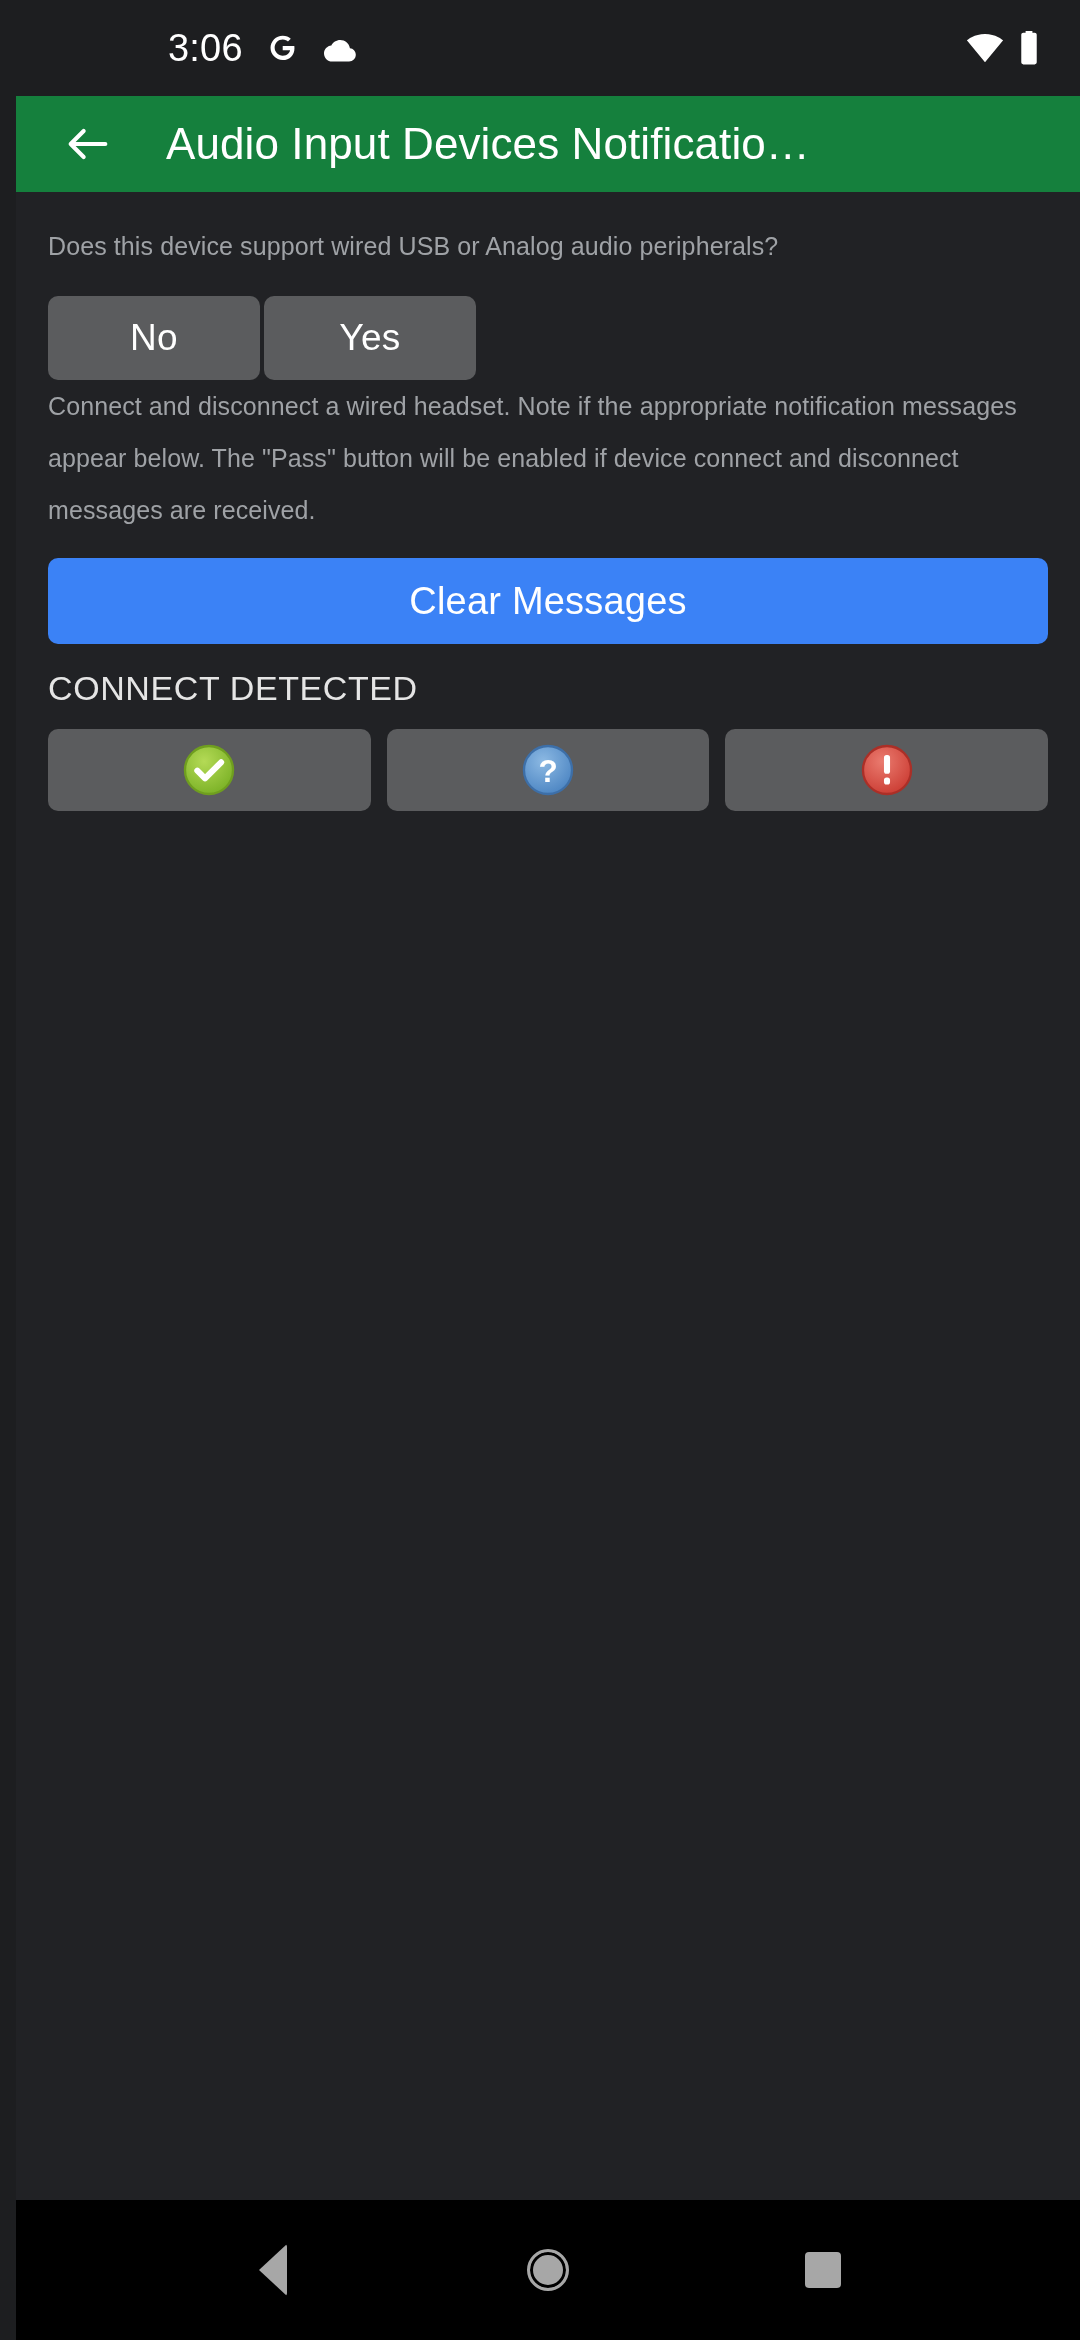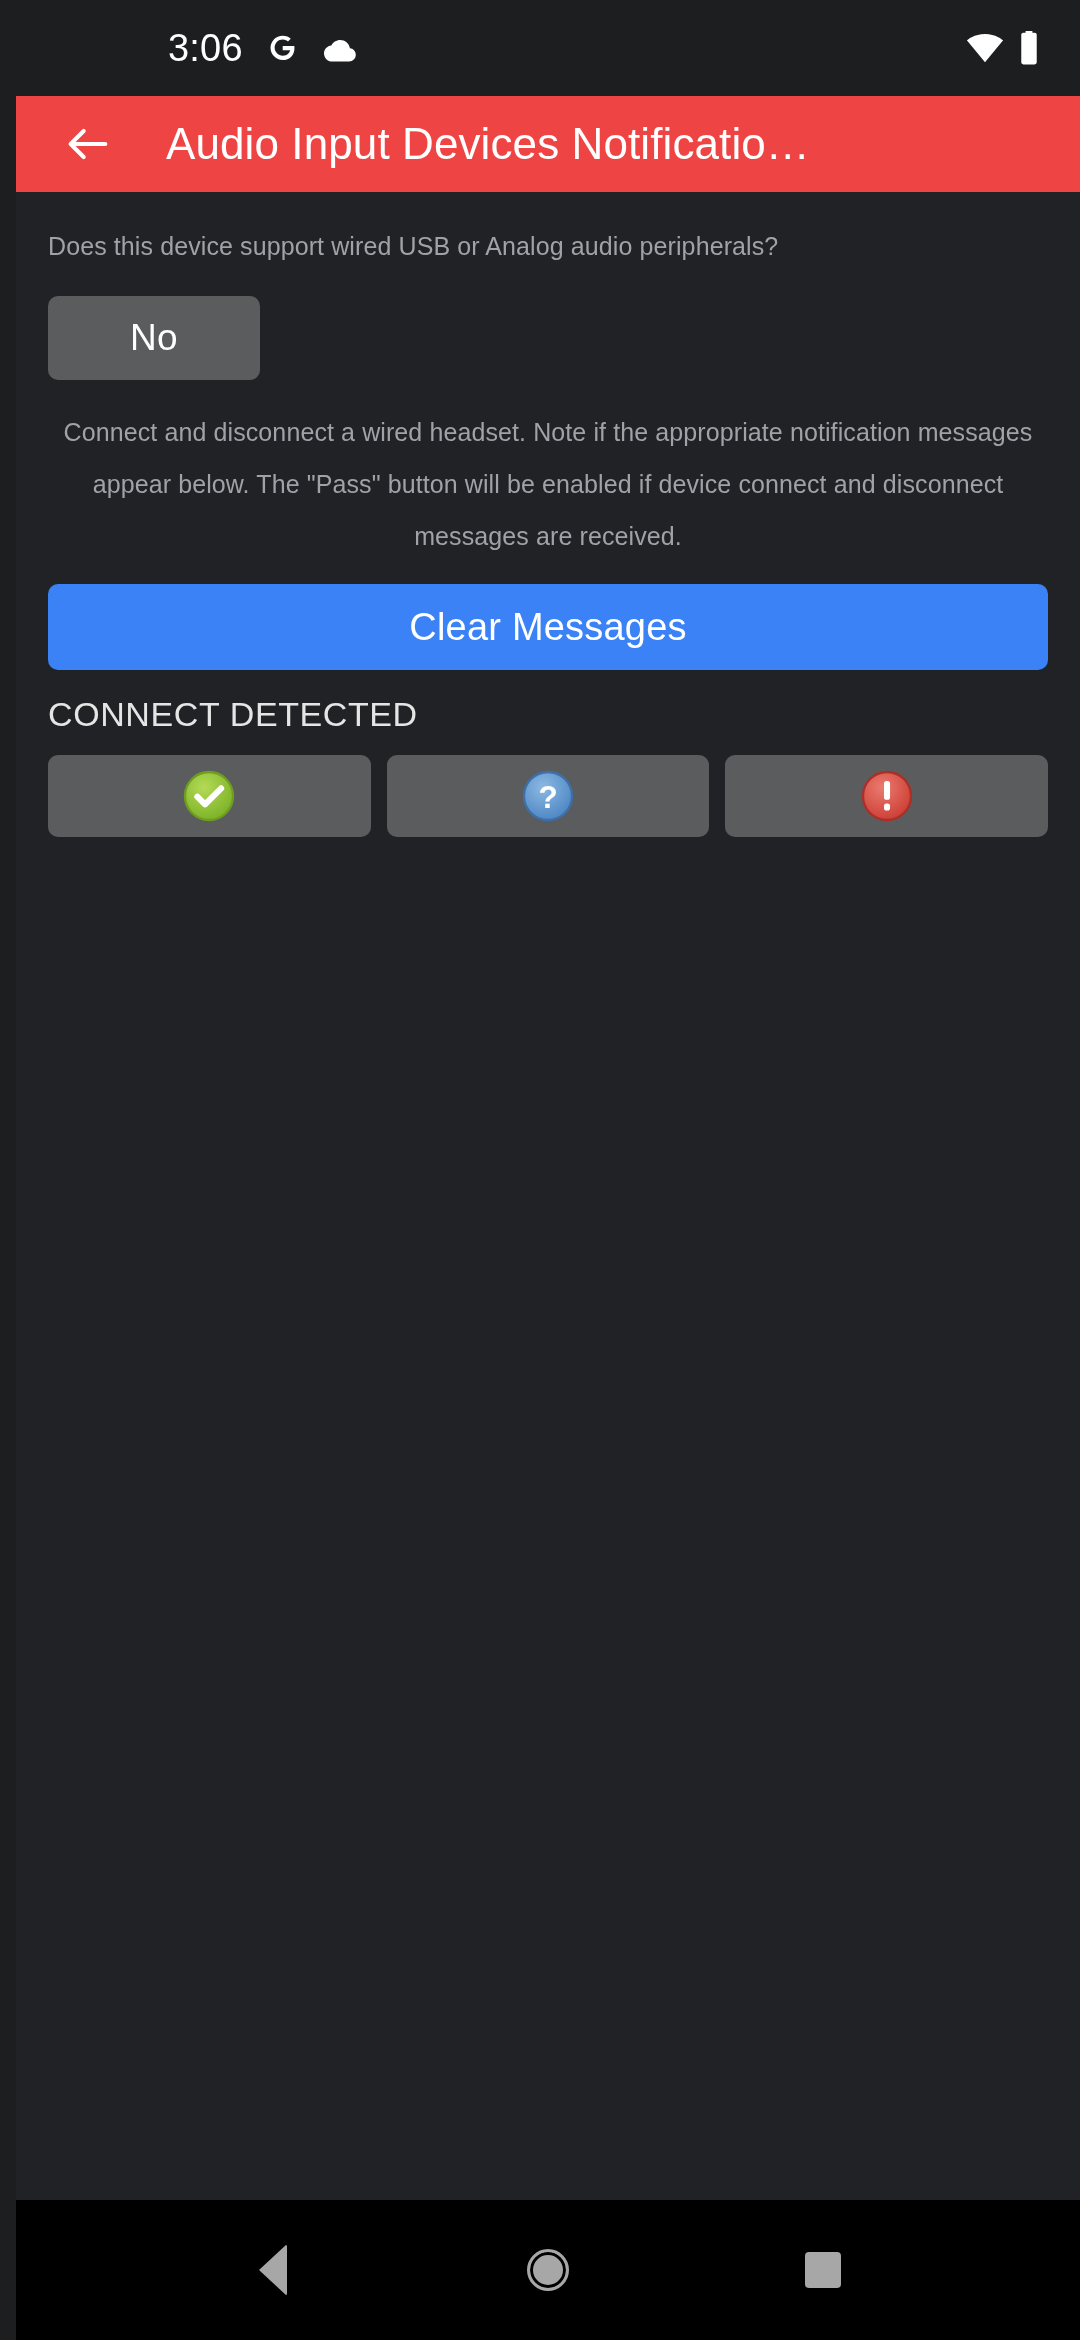--- a/index.html
+++ b/index.html
@@ -49,21 +49,21 @@
     display: flex;
     align-items: center;
     gap: 14px;
   }
   .icon-svg { display: block; }
 
   
   .action-bar {
     height: 96px;
     flex: 0 0 96px;
-    background: #ef4444;
+    background: #15803d;
     display: flex;
     align-items: center;
     padding: 0 24px 0 36px;
     text-align: right;
   }
   .back-btn {
     width: 72px;
     height: 72px;
     display: flex;
     align-items: center;
@@ -112,22 +112,20 @@
     letter-spacing: 0.3px;
     height: 84px;
     min-width: 212px;
     padding: 0 44px;
     display: inline-flex;
     align-items: center;
     justify-content: center;
   }
 
   .para-block {
-    margin-top: 26px;
-    text-align: center;
   }
 
   .btn-wide {
     display: block;
     width: 100%;
     margin-top: 22px;
     background: #3b82f6;
     color: #ffffff;
     border: none;
     border-radius: 10px;
@@ -244,20 +242,21 @@
     </div>
     <div class="action-title">Audio Input Devices Notificatio…</div>
   </div>
 
   <div class="content">
 
     <div class="para">Does this device support wired USB or Analog audio peripherals?</div>
 
     <div class="btn-row">
       <button class="btn">No</button>
+      <button class="btn">Yes</button>
     </div>
 
     <div class="para para-block">Connect and disconnect a wired headset. Note if the appropriate notification messages appear below. The "Pass" button will be enabled if device connect and disconnect messages are received.</div>
 
     <button class="btn-wide">Clear Messages</button>
 
     <div class="status-lines">
       <div class="status-line">CONNECT DETECTED</div>
     </div>
 

